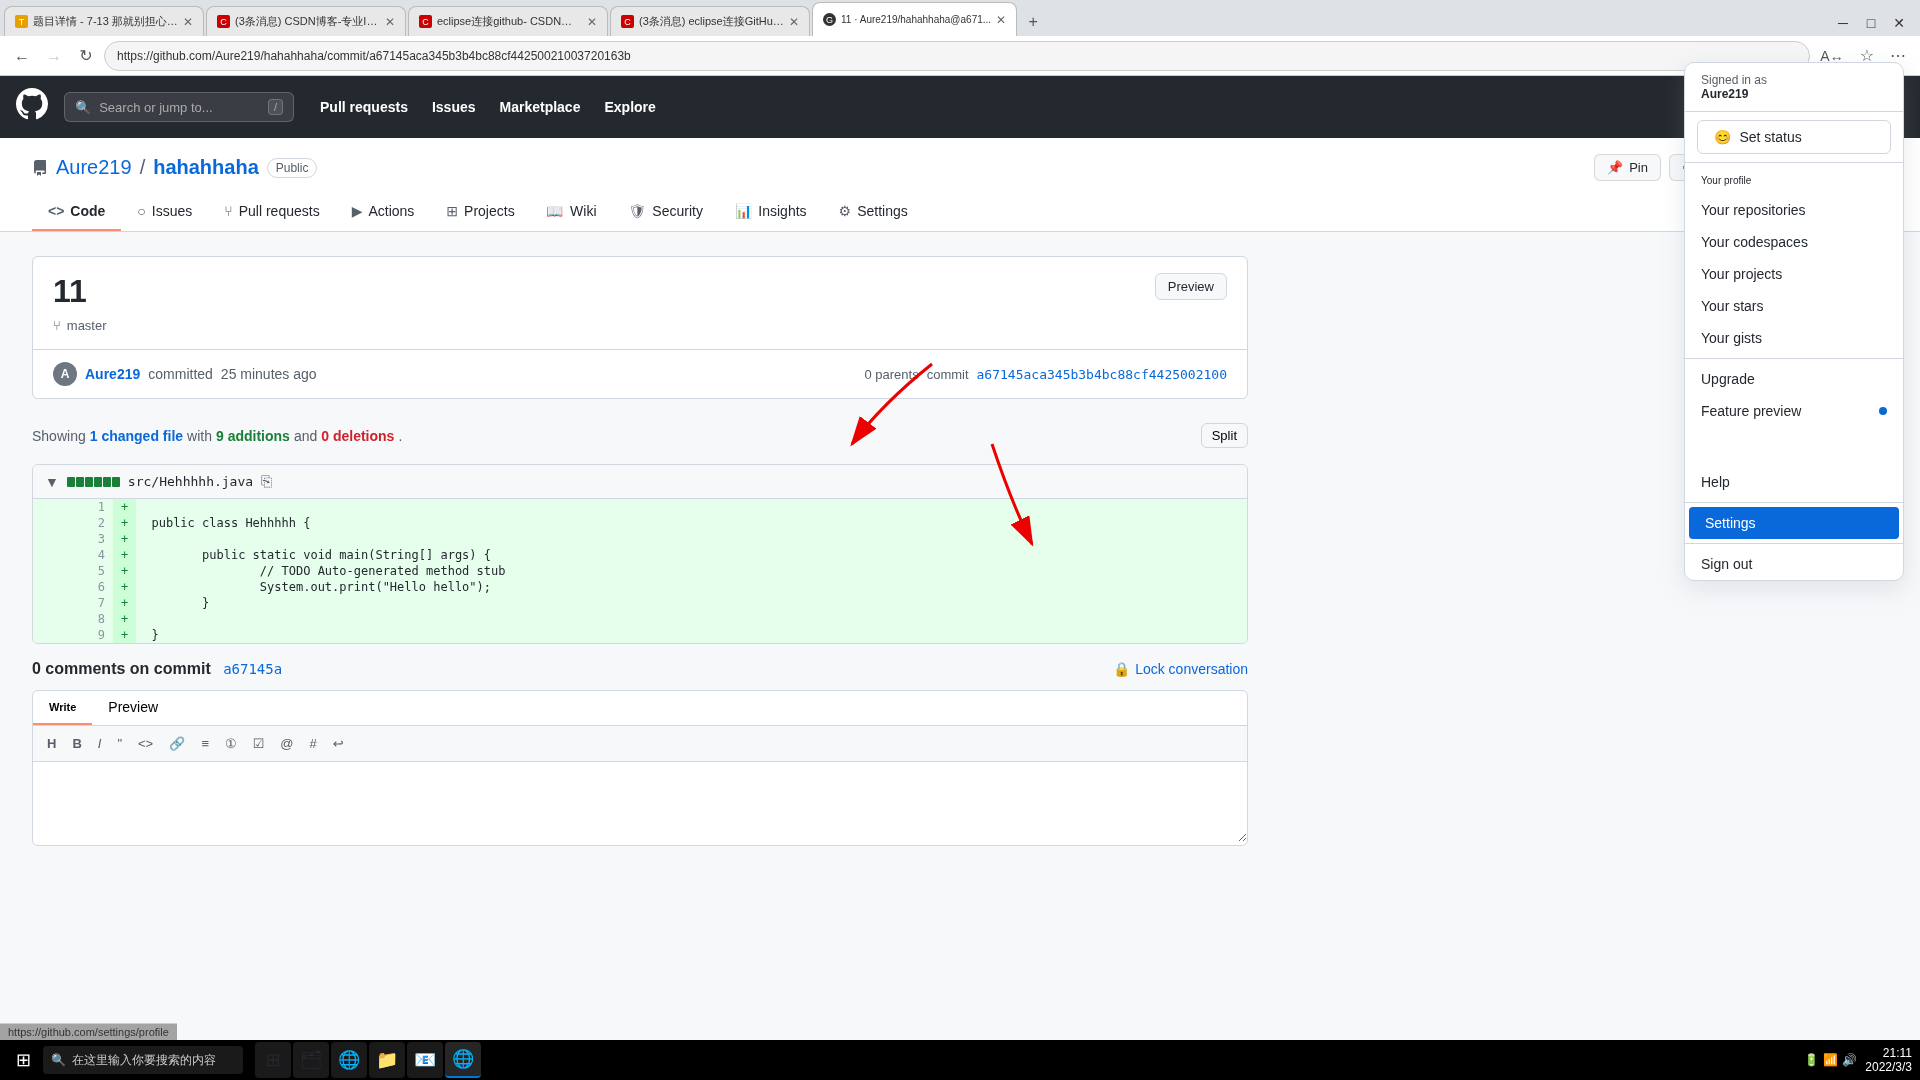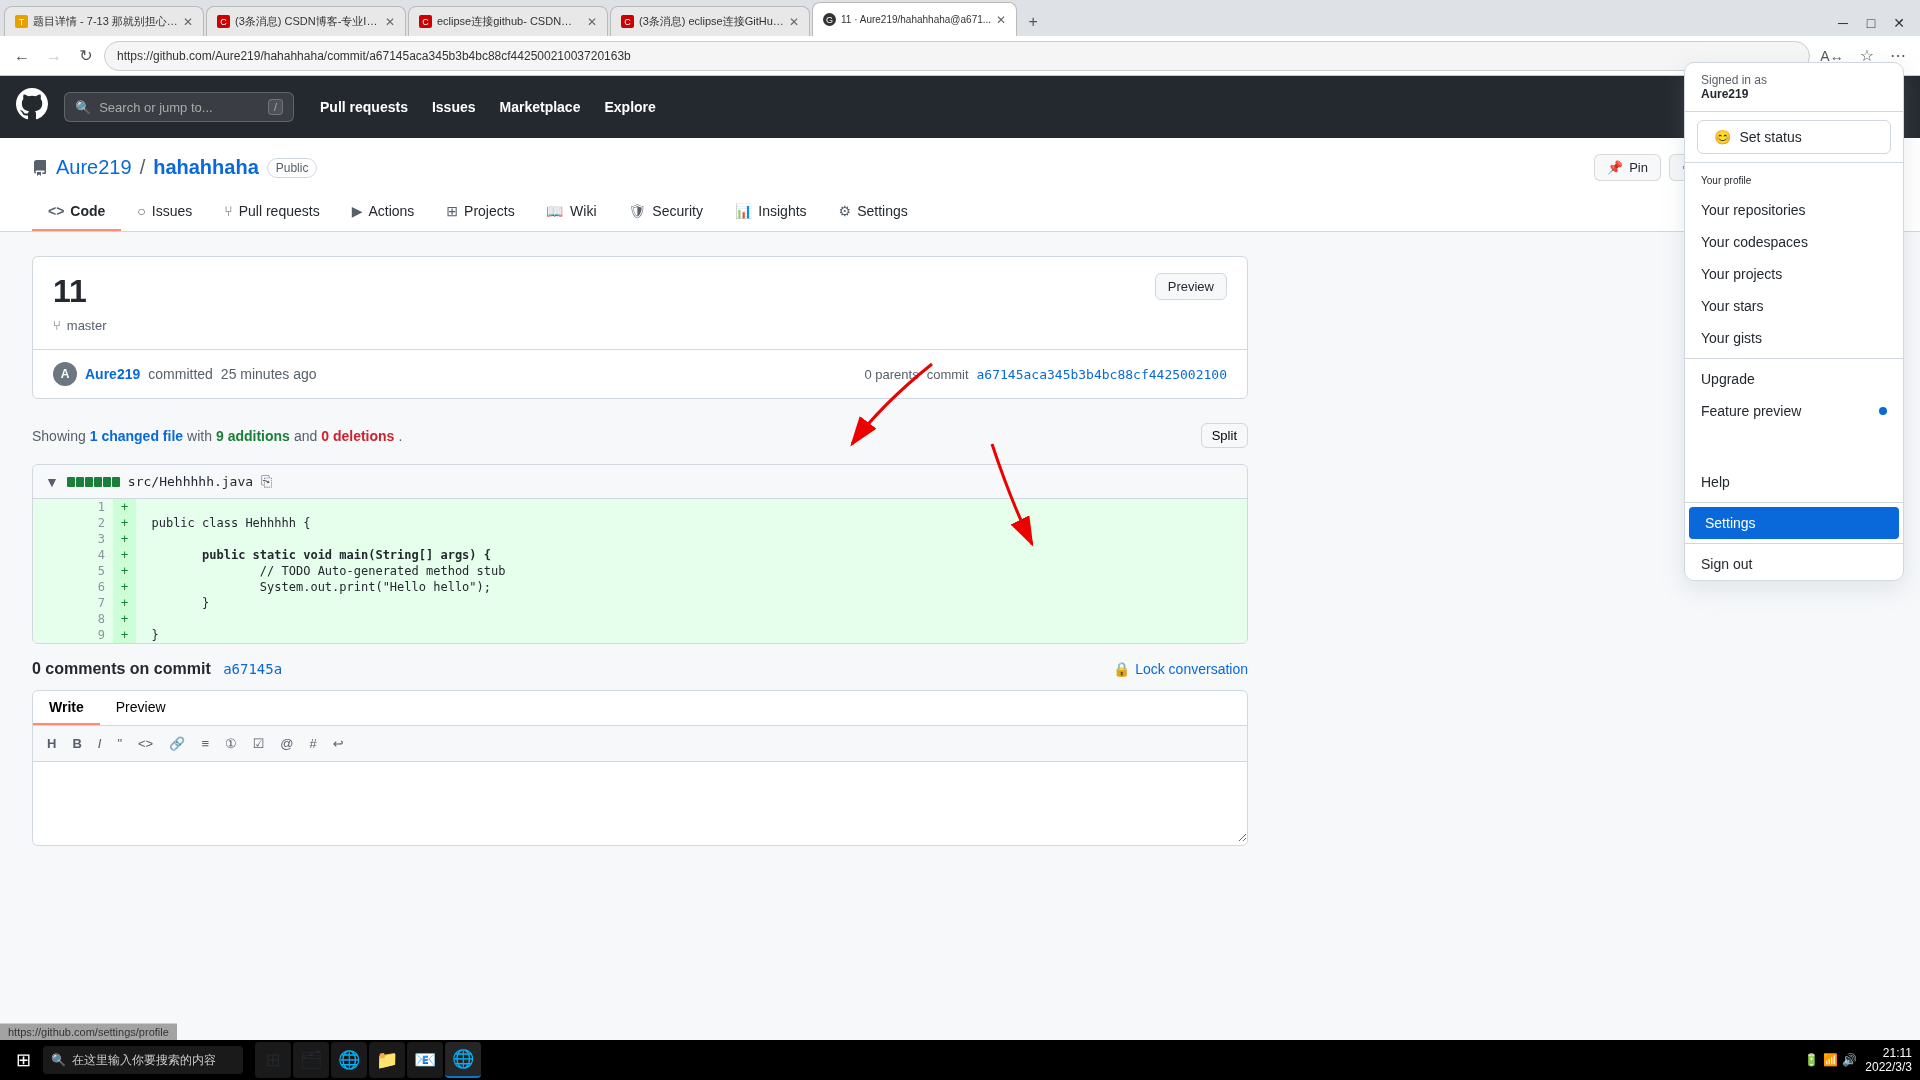--- a/index.html
+++ b/index.html
@@ -206,21 +206,21 @@
             <td style="padding:1px 8px;color:#8c959f;width:40px;text-align:right;user-select:none;"></td>
             <td style="padding:1px 8px;color:#8c959f;width:40px;text-align:right;user-select:none;">3</td>
             <td style="padding:1px 8px;background:#ccffd8;color:#1a7f37;width:20px;text-align:center;">+</td>
             <td style="padding:1px 8px;color:#24292f;white-space:pre;"></td>
           </tr>
 
           <tr style="background:#e6ffec;">
             <td style="padding:1px 8px;color:#8c959f;width:40px;text-align:right;user-select:none;"></td>
             <td style="padding:1px 8px;color:#8c959f;width:40px;text-align:right;user-select:none;">4</td>
             <td style="padding:1px 8px;background:#ccffd8;color:#1a7f37;width:20px;text-align:center;">+</td>
-            <td style="padding:1px 8px;color:#24292f;white-space:pre;font-weight:bold;">        public static void main(String[] args) {</td>
+            <td style="padding:1px 8px;color:#24292f;white-space:pre;">        public static void main(String[] args) {</td>
           </tr>
 
           <tr style="background:#e6ffec;">
             <td style="padding:1px 8px;color:#8c959f;width:40px;text-align:right;user-select:none;"></td>
             <td style="padding:1px 8px;color:#8c959f;width:40px;text-align:right;user-select:none;">5</td>
             <td style="padding:1px 8px;background:#ccffd8;color:#1a7f37;width:20px;text-align:center;">+</td>
             <td style="padding:1px 8px;color:#24292f;white-space:pre;">                // TODO Auto-generated method stub</td>
           </tr>
 
           <tr style="background:#e6ffec;">
@@ -275,21 +275,21 @@
           <a style="font-family:monospace;font-weight:400;font-size:14px;color:#0969da;text-decoration:none;margin-left:8px;margin-top:32px;">a67145a</a>
         </div>
         <button style="background:none;border:none;color:#0969da;font-size:14px;cursor:pointer;display:flex;align-items:center;gap:4px;">
           <span>🔒</span>
           <span>Lock conversation</span>
         </button>
       </div>
 
       <div style="background:#fff;border:1px solid #d0d7de;border-radius:6px;padding:0;">
         <div style="display:flex;border-bottom:1px solid #d0d7de;">
-          <button style="padding:8px 16px;font-size:14px;cursor:pointer;border:none;background:none;border-bottom:2px solid #fd8c73;font-weight:600;">Write</button>
+          <button style="padding:8px 16px;font-size:11px;cursor:pointer;border:none;background:none;border-bottom:2px solid #fd8c73;font-weight:600;">Write</button>
           <button style="padding:8px 16px;font-size:14px;cursor:pointer;border:none;background:none;border-bottom:2px solid transparent;">Preview</button>
         </div>
         <div style="display:flex;gap:4px;padding:8px;background:#f6f8fa;border-bottom:1px solid #d0d7de;">
           <button style="background:none;border:none;color:#57606a;cursor:pointer;font-size:13px;padding:2px 6px;border-radius:4px;font-weight:600;">H</button>
           <button style="background:none;border:none;color:#57606a;cursor:pointer;font-size:13px;padding:2px 6px;border-radius:4px;font-weight:700;">B</button>
           <button style="background:none;border:none;color:#57606a;cursor:pointer;font-size:13px;padding:2px 6px;border-radius:4px;font-style:italic;">I</button>
           <button style="background:none;border:none;color:#57606a;cursor:pointer;font-size:13px;padding:2px 6px;border-radius:4px;">"</button>
           <button style="background:none;border:none;color:#57606a;cursor:pointer;font-size:13px;padding:2px 6px;border-radius:4px;">&lt;&gt;</button>
           <button style="background:none;border:none;color:#57606a;cursor:pointer;font-size:13px;padding:2px 6px;border-radius:4px;">🔗</button>
           <button style="background:none;border:none;color:#57606a;cursor:pointer;font-size:13px;padding:2px 6px;border-radius:4px;">≡</button>

